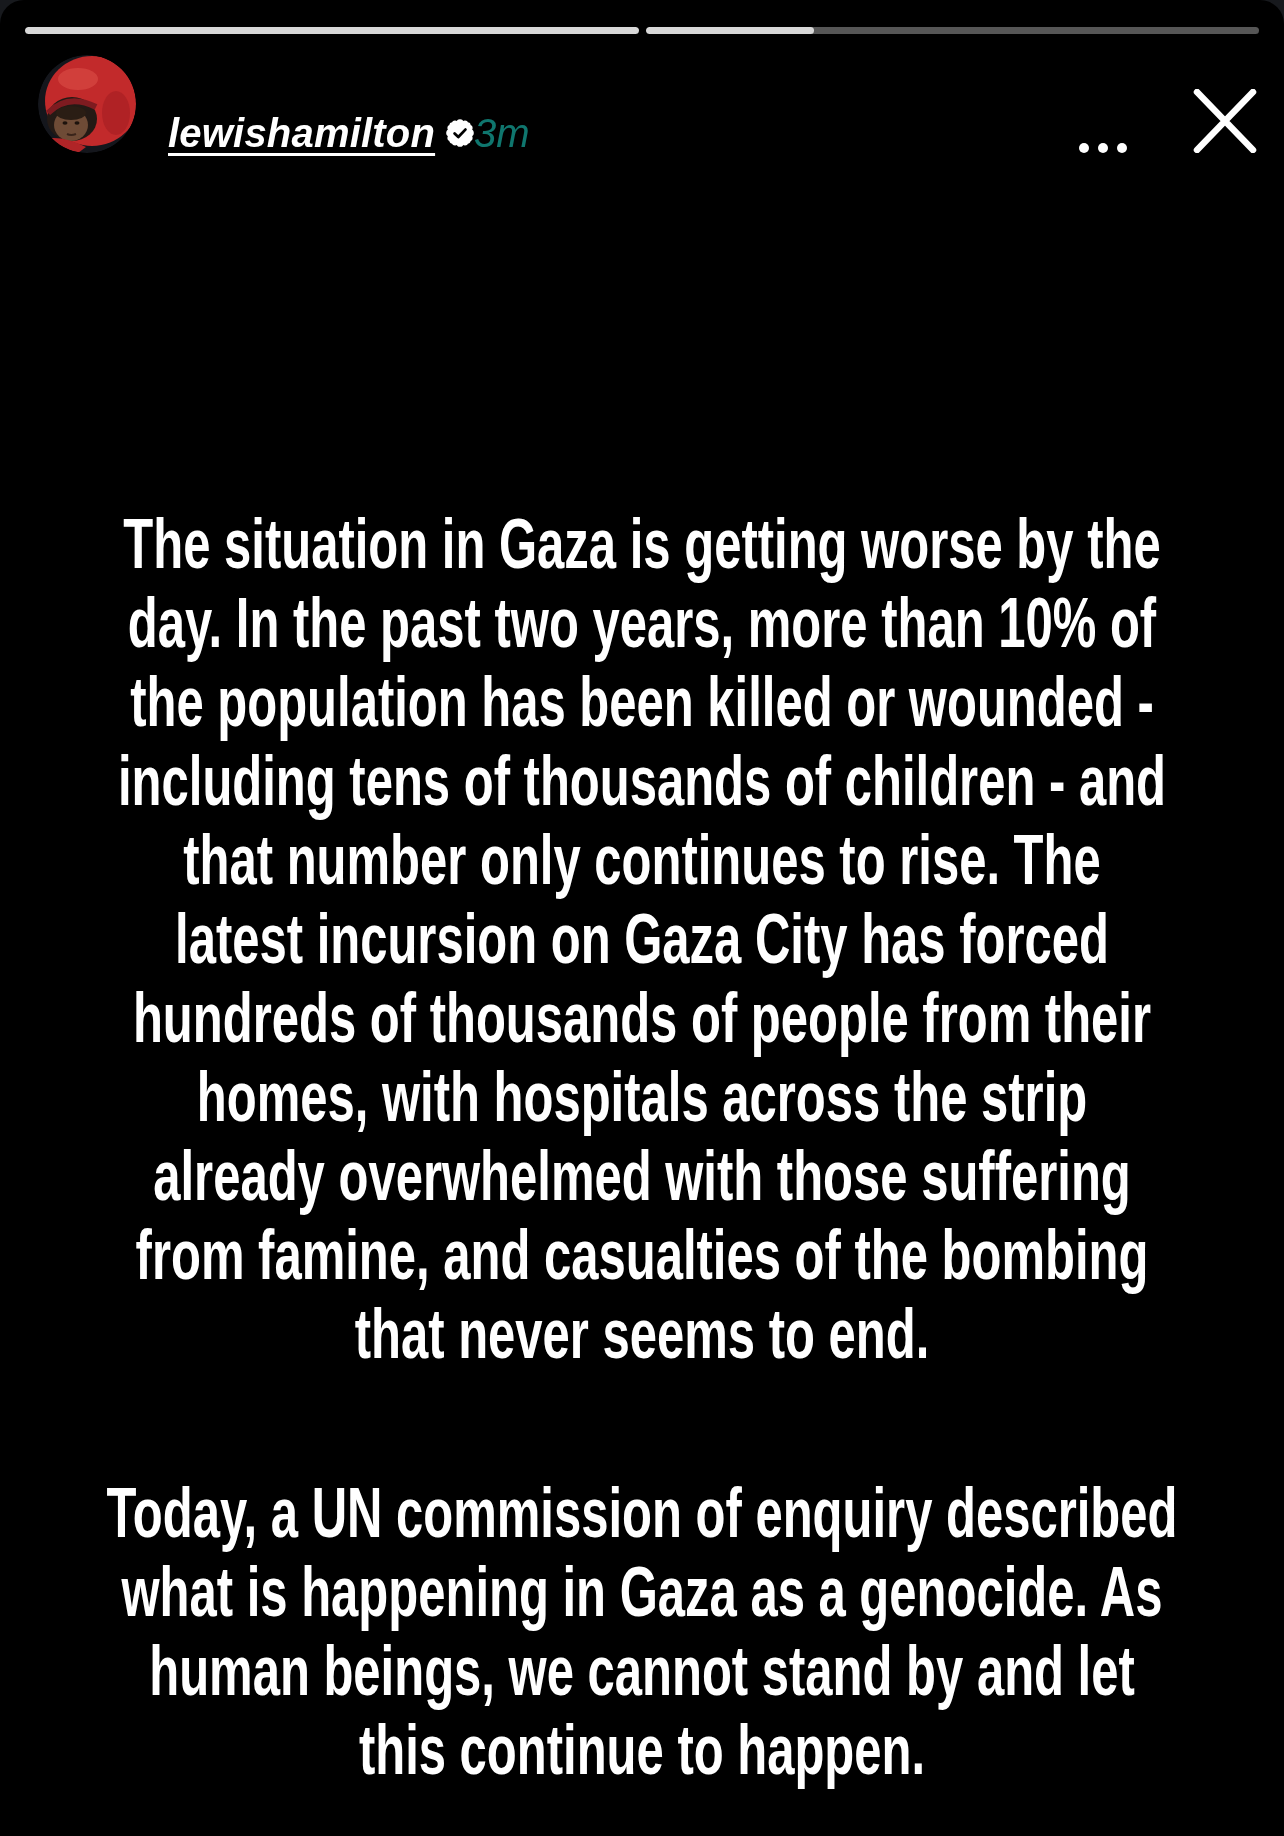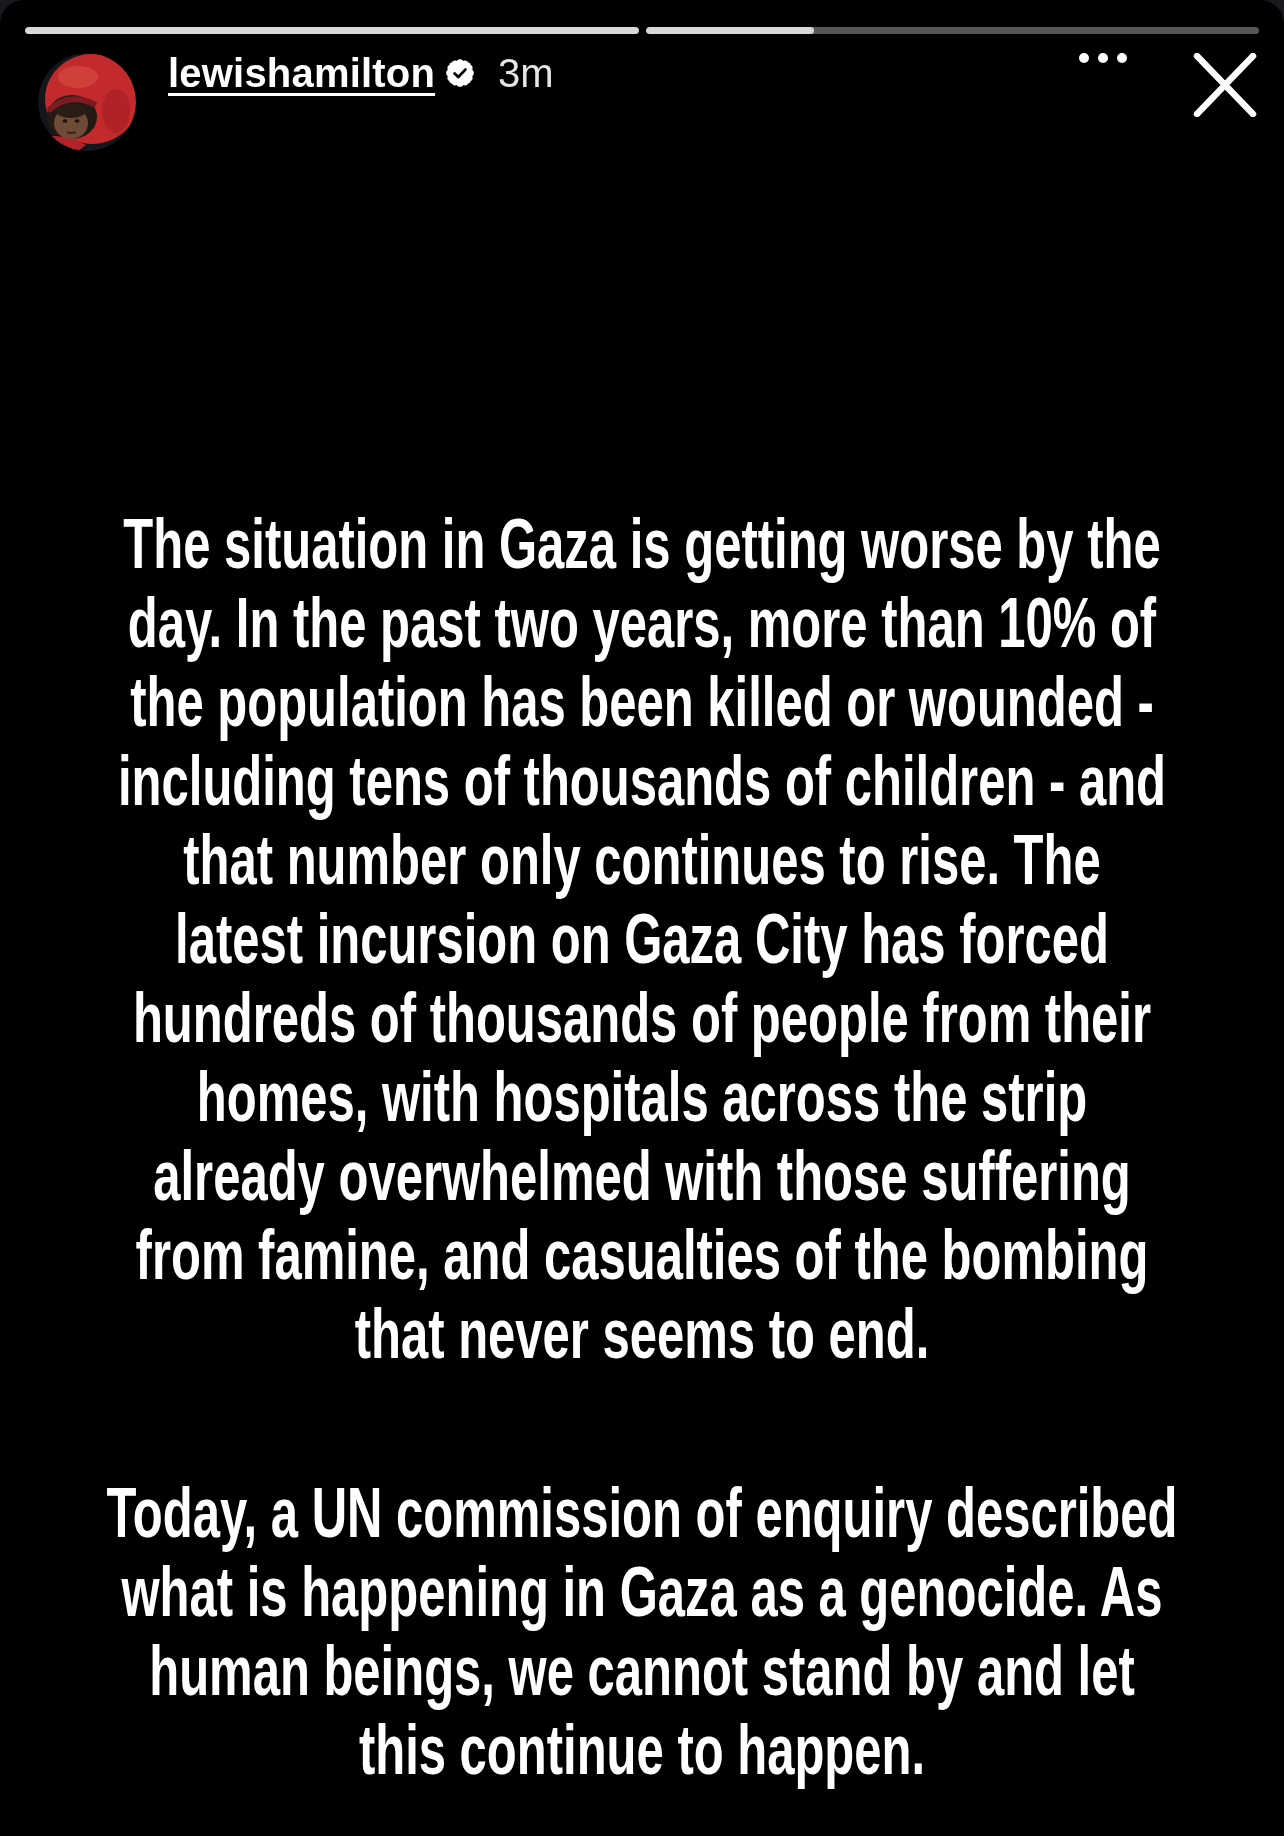--- a/index.html
+++ b/index.html
@@ -14,28 +14,28 @@
   .story-card{position:absolute;inset:0;background:#000;
               border-top-left-radius:24px;border-top-right-radius:24px;}
 
   
   .progress-row{position:absolute;top:27px;left:25px;right:25px;display:flex;gap:7px;}
   .progress-track{flex:1;height:7px;background:#565656;border-radius:4px;overflow:hidden;}
   .progress-fill{height:100%;background:#d8d8d8;border-radius:4px;}
 
   
   .header{position:absolute;top:53px;left:38px;right:27px;height:100px;
-          display:flex;align-items:flex-start;}
+          display:flex;align-items:flex-end;font-style:italic;}
   .avatar{width:98px;height:98px;border-radius:50%;overflow:hidden;flex:0 0 auto;}
   .user-block{display:flex;align-items:center;margin-left:32px;}
   .username{color:#fff;font-size:40px;font-weight:600;letter-spacing:.2px;
             text-decoration:underline;text-decoration-thickness:3px;text-underline-offset:6px;
             line-height:1;}
   .badge{margin-left:11px;display:flex;align-items:center;}
-  .timestamp{margin-left:24px;color:#e5e5e5;font-size:40px;font-weight:400;line-height:1;}
+  .timestamp{color:#0f766e;font-size:40px;font-weight:400;line-height:1;}
   .header-spacer{flex:1;}
   .dots{display:flex;gap:9px;align-items:center;margin-right:66px;}
   .dots .dot{width:10px;height:10px;border-radius:50%;background:#fff;}
   .close-btn{width:64px;height:64px;display:flex;align-items:center;justify-content:center;}
 
   
   .story-text{position:absolute;left:50%;width:1700px;
               transform:translateX(-50%) scaleX(0.70);
               color:#fff;font-size:70px;line-height:79px;font-weight:700;
               text-align:center;white-space:pre-line;}

